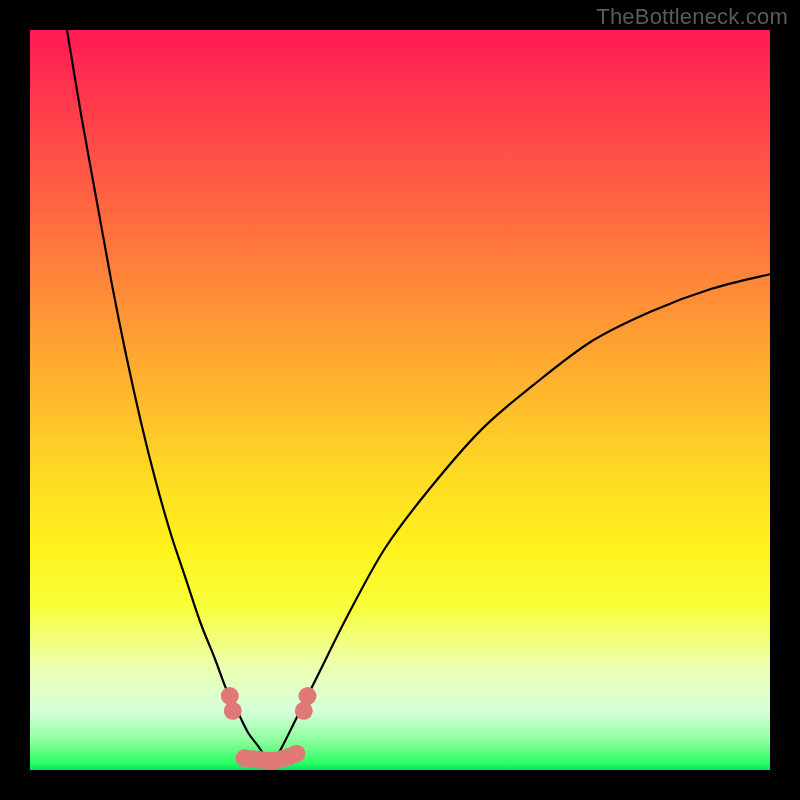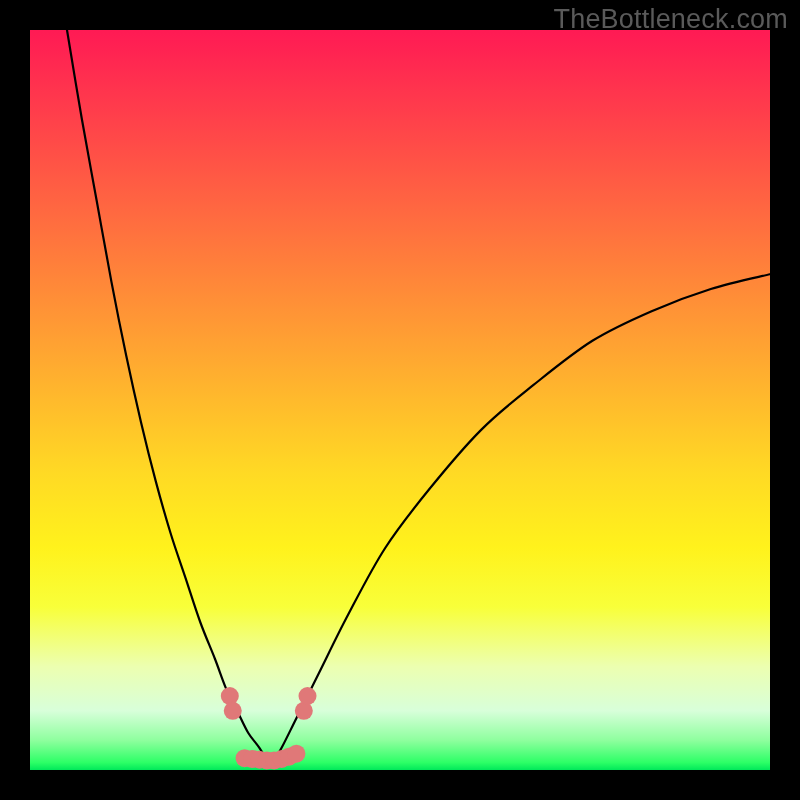--- a/index.html
+++ b/index.html
@@ -41,21 +41,21 @@
       #8eff9e 96%,
       #2cff66 99%,
       #00e85a 100%
     );
   }
   .watermark {
     position: absolute;
     top: 4px;
     right: 12px;
     color: #5a5a5a;
-    font-size: 27px;
+    font-size: 22px;
     font-weight: 500;
     letter-spacing: 0.2px;
     pointer-events: none;
   }
   svg.curves {
     position: absolute;
     left: 0;
     top: 0;
     width: 740px;
     height: 740px;

